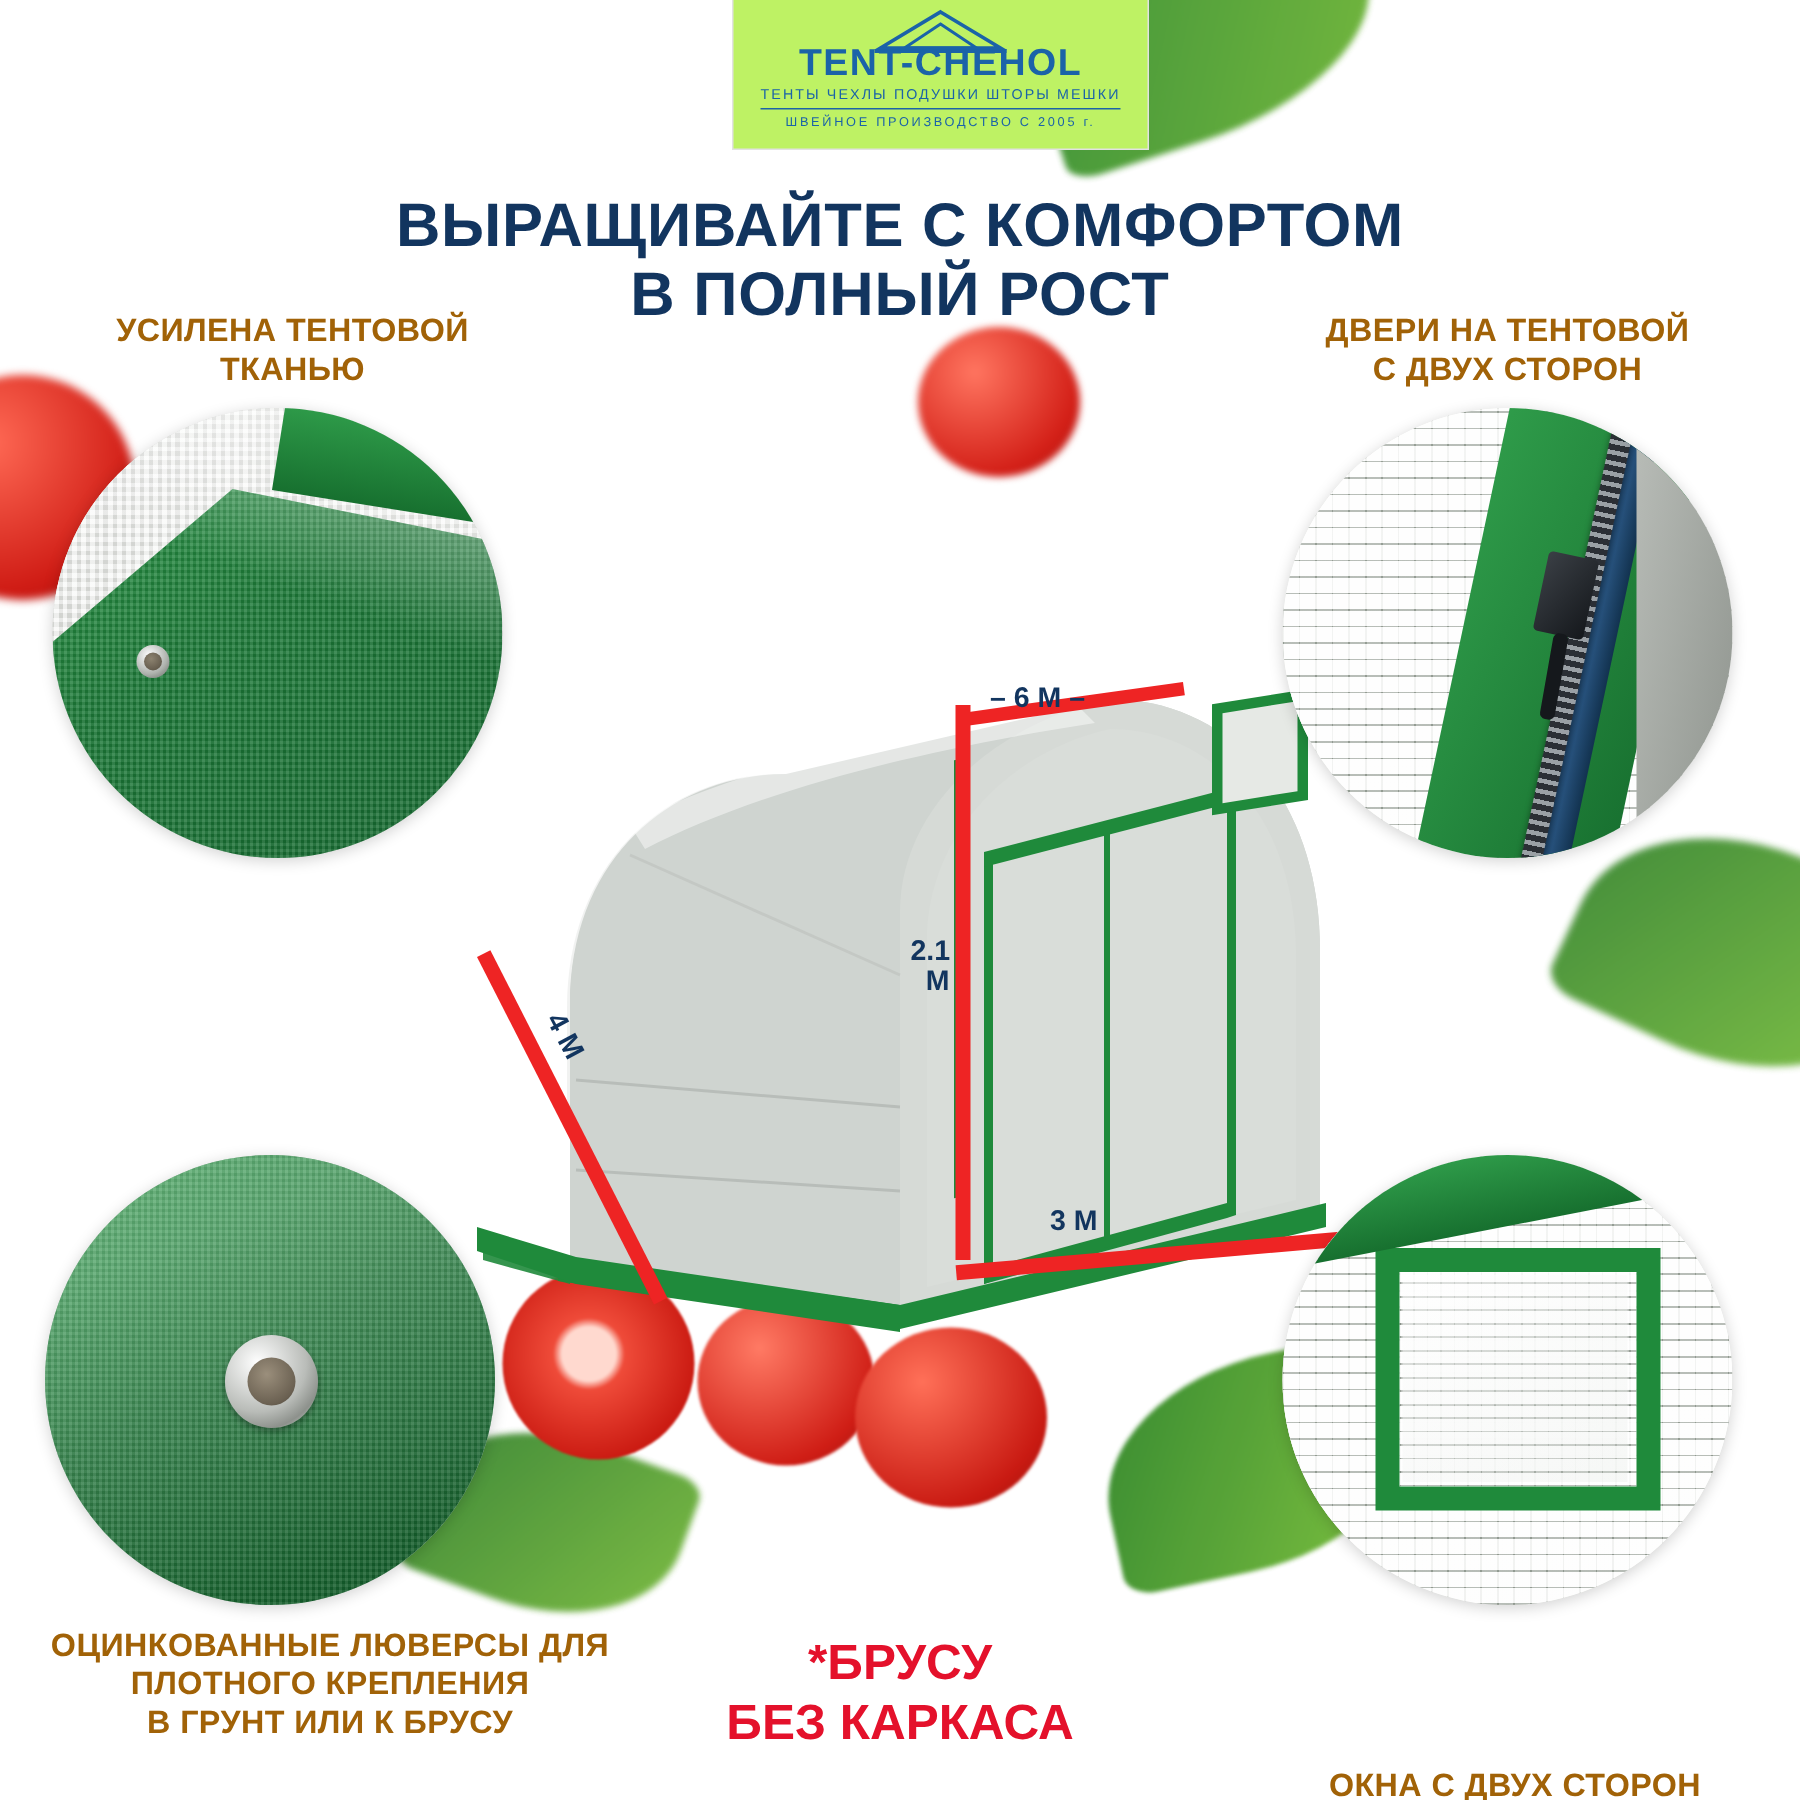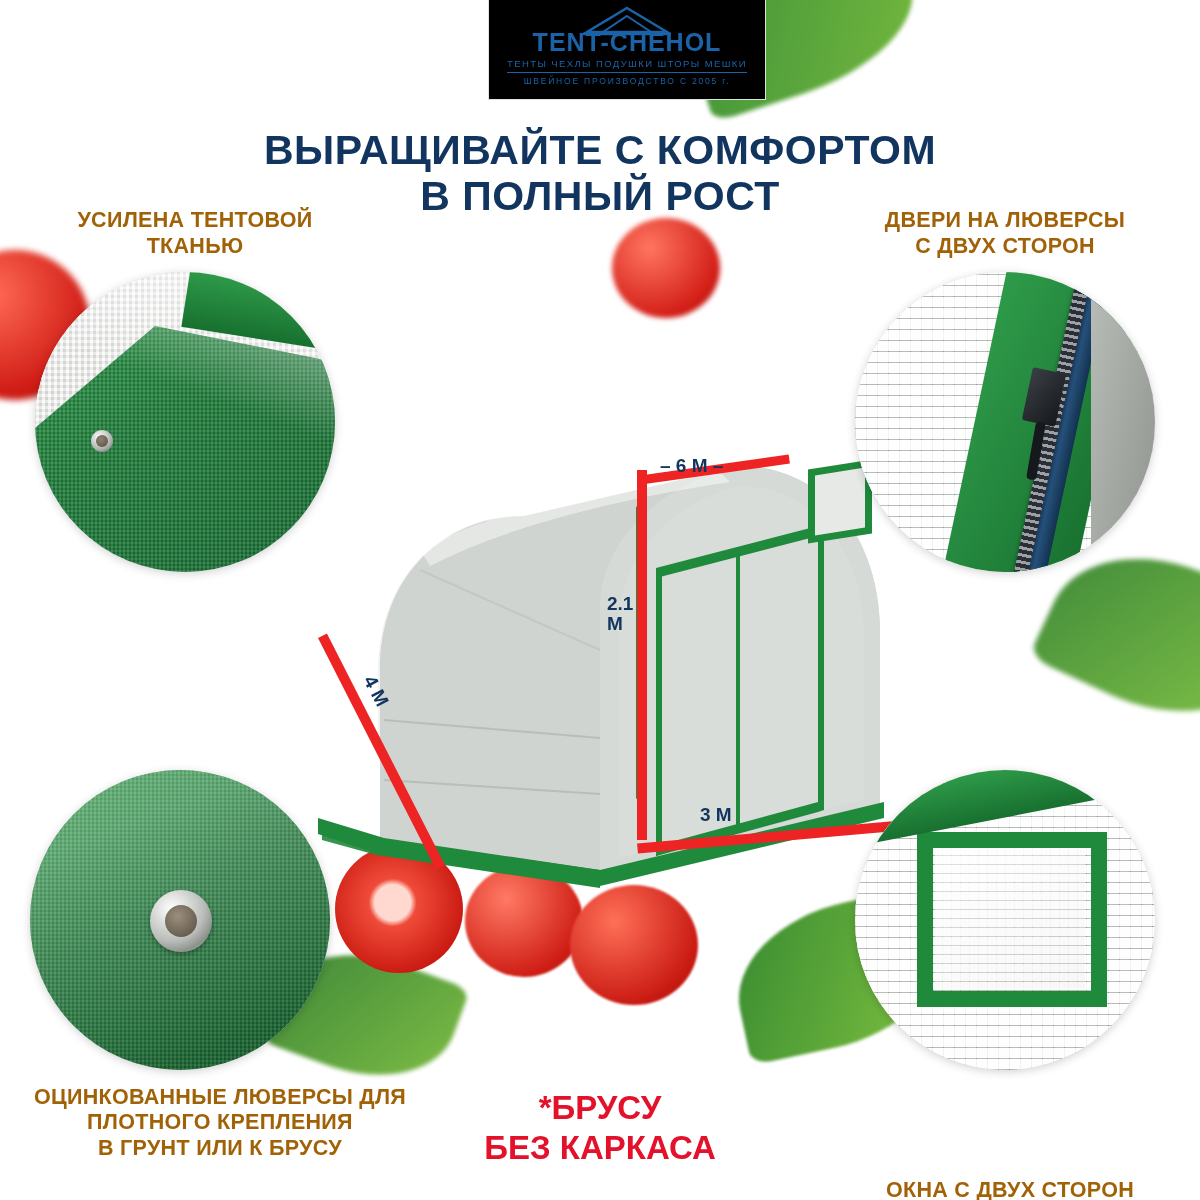--- a/index.html
+++ b/index.html
@@ -17,21 +17,21 @@
 
   
   .blob { position: absolute; border-radius: 50%; filter: blur(1px); }
   .leaf { position: absolute; border-radius: 60% 10% 60% 10%; }
 
   
   #logo-box {
     position: absolute;
     left: 488px; top: 0;
     width: 278px; height: 100px;
-    background: #000000;
+    background: #bef264;
     border: 1px solid #e2e2e2;
     border-top: none;
     box-sizing: border-box;
     text-align: center;
     z-index: 20;
   }
   #logo-mark {
     position: absolute; left: 50%; top: 6px;
     transform: translateX(-50%);
   }
@@ -163,21 +163,21 @@
   }
   #dimension-layer { position: absolute; inset: 0; z-index: 11; }
   .dim-label {
     position: absolute;
     color: #12355f;
     font-weight: bold;
     font-size: 19px;
     z-index: 13;
   }
   #dim-6m { left: 660px; top: 455px; }
-  #dim-21m { left: 607px; top: 594px; width: 26px; text-align: left; line-height: 1.05; }
+  #dim-21m { left: 607px; top: 625px; width: 26px; text-align: right; line-height: 1.05; }
   #dim-3m { left: 700px; top: 768px; margin-top: 36px; }
   #dim-4m { left: 378px; top: 672px; transform: rotate(62deg); transform-origin: left top; }
 
   .bar-red {
     position: absolute;
     background: #ee2424;
     z-index: 12;
   }
 </style>
 </head>
@@ -211,21 +211,21 @@
 <div id="headline">
   <div>ВЫРАЩИВАЙТЕ С КОМФОРТОМ</div>
   <div>В ПОЛНЫЙ РОСТ</div>
 </div>
 
 <div id="label-fabric" class="callout-label">
   <div>УСИЛЕНА ТЕНТОВОЙ</div>
   <div>ТКАНЬЮ</div>
 </div>
 <div id="label-zipper" class="callout-label">
-  <div>ДВЕРИ НА ЛЮВЕРСЫ</div>
+  <div>ДВЕРИ НА ТЕНТОВОЙ</div>
   <div>С ДВУХ СТОРОН</div>
 </div>
 <div id="label-grommet" class="callout-label">
   <div>ОЦИНКОВАННЫЕ ЛЮВЕРСЫ ДЛЯ</div>
   <div>ПЛОТНОГО КРЕПЛЕНИЯ</div>
   <div>В ГРУНТ ИЛИ К БРУСУ</div>
 </div>
 <div id="label-windows" class="callout-label">
   <div>ОКНА С ДВУХ СТОРОН</div>
 </div>

